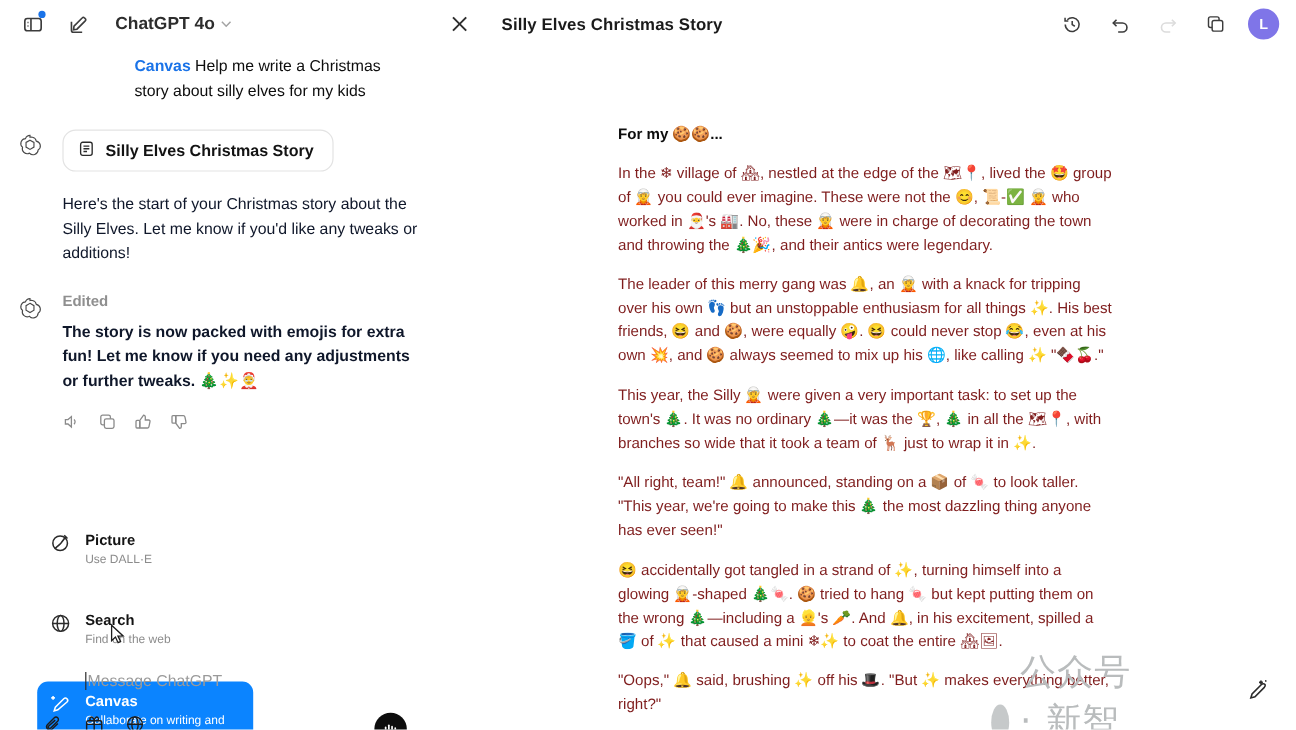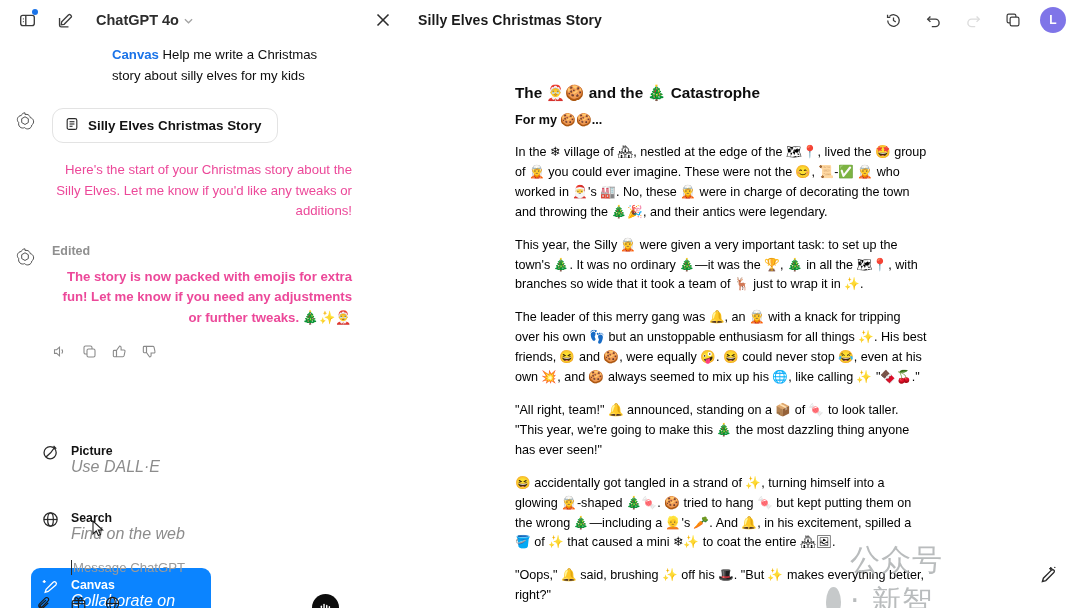--- a/index.html
+++ b/index.html
@@ -61,38 +61,38 @@
   .assist-block { display: flex; margin-top: 22px; padding-left: 14px; }
   .gpt-logo { width: 22px; height: 22px; flex: 0 0 22px; margin-top: 2px; opacity: .85; }
   .assist-body { margin-left: 16px; width: 310px; }
 
   .doc-card {
     display: inline-flex; align-items: center; gap: 9px;
     border: 1px solid #e3e3e3; border-radius: 11px;
     padding: 8px 16px 8px 12px; background: #fff;
     font-size: 13.4px; font-weight: 600; color: #131313;
   }
-  .assist-text { font-size: 13.2px; line-height: 20.5px; color: #ec4899; margin-top: 17px; width: 300px; text-align: right; }
+  .assist-text { font-size: 13.2px; line-height: 20.5px; color: #0f172a; margin-top: 17px; width: 300px; }
   .edited-label { font-size: 12.5px; color: #8f8f8f; }
 
   .msg-actions { display: flex; gap: 15px; margin-top: 16px; color: #8a8a8a; }
 
   
   .menu {
     position: absolute; left: 31px; top: 394px; width: 180px;
     display: flex; flex-direction: column; gap: 20px;
   }
   .menu-item {
     display: flex; align-items: flex-start; gap: 11px;
     padding: 7px 10px; border-radius: 9px;
   }
   .menu-item.active { background: #0b84ff; color: #fff; }
   .mi-icon { width: 19px; height: 19px; flex: 0 0 19px; margin-top: 2px; }
   .mi-title { font-size: 12.3px; font-weight: 600; line-height: 15px; color: #131313; }
-  .mi-sub { font-size: 16px; line-height: 15px; color: #8c8c8c; font-style: italic; }
+  .mi-sub { font-size: 10px; line-height: 15px; color: #8c8c8c; }
   .menu-item.active .mi-title, .menu-item.active .mi-sub { color: #fff; }
 
   .cursor-arrow { position: absolute; left: 92px; top: 480px; }
 
   
   .composer { position: absolute; left: 36px; top: 520px; width: 330px; }
   .composer-placeholder { font-size: 13.2px; color: #9a9a9a; display: flex; align-items: center; padding-left: 35px; }
   .caret { display:inline-block; width:1px; height:15px; background:#2b2b2b; margin-right:1px; }
   .composer-tools { display: flex; gap: 17px; margin-top: 20px; color: #1c1c1c; }
   .voice-btn {
@@ -100,23 +100,23 @@
     width: 27px; height: 27px; border-radius: 50%; background: #0d0d0d;
     display: flex; align-items: center; justify-content: center;
   }
 
   
   .doc {
     position: absolute; left: 515px; top: 82px; width: 412px; height: 526px;
     overflow: hidden;
   }
   .doc h1 { font-size: 15.3px; font-weight: 700; line-height: 22px; color: #0d0d0d; }
-  .doc h2 { font-size: 12.6px; font-weight: 700; line-height: 20px; margin-top: 6px; color: #0d0d0d; }
+  .doc h2 { font-size: 12.6px; font-weight: 700; line-height: 20px; margin-top: 20px; color: #0d0d0d; }
   .doc p {
-    font-size: 12.6px; line-height: 19.9px; color: #000000; margin-top: 13px;
+    font-size: 12.6px; line-height: 19.9px; color: #7f1d1d; margin-top: 13px;
     text-align: left;
   }
 
   .edit-fab { position: absolute; left: 1037px; top: 564px; }
 
   
   .watermark {
     position: absolute; left: 826px; top: 540px;
     display: flex; align-items: center; gap: 9px;
     font-size: 30px; font-weight: 400; color: #b9bcbd;
@@ -348,25 +348,24 @@
         <rect x="3.2" y="6.6" width="1.7" height="4.8" rx=".85" fill="#fff"></rect>
         <rect x="6.4" y="4.4" width="1.7" height="9.2" rx=".85" fill="#fff"></rect>
         <rect x="9.6" y="5.8" width="1.7" height="6.4" rx=".85" fill="#fff"></rect>
         <rect x="12.8" y="7.2" width="1.7" height="3.6" rx=".85" fill="#fff"></rect>
       </svg>
     </div>
 
   </div>
 
   <div class="doc">
-    <h1>The 🤶🍪 and the 🎄 Catastrophe</h1>
     <h2>For my 🍪🍪...</h2>
     <p>In the ❄ village of 🏘, nestled at the edge of the 🗺📍, lived the 🤩 group of 🧝 you could ever imagine. These were not the 😊, 📜-✅ 🧝 who worked in 🎅's 🏭. No, these 🧝 were in charge of decorating the town and throwing the 🎄🎉, and their antics were legendary.</p>
+    <p>The leader of this merry gang was 🔔, an 🧝 with a knack for tripping over his own 👣 but an unstoppable enthusiasm for all things ✨. His best friends, 😆 and 🍪, were equally 🤪. 😆 could never stop 😂, even at his own 💥, and 🍪 always seemed to mix up his 🌐, like calling ✨ "🍫🍒."</p>
     <p>This year, the Silly 🧝 were given a very important task: to set up the town's 🎄. It was no ordinary 🎄—it was the 🏆, 🎄 in all the 🗺📍, with branches so wide that it took a team of 🦌 just to wrap it in ✨.</p>
-    <p>The leader of this merry gang was 🔔, an 🧝 with a knack for tripping over his own 👣 but an unstoppable enthusiasm for all things ✨. His best friends, 😆 and 🍪, were equally 🤪. 😆 could never stop 😂, even at his own 💥, and 🍪 always seemed to mix up his 🌐, like calling ✨ "🍫🍒."</p>
     <p>"All right, team!" 🔔 announced, standing on a 📦 of 🍬 to look taller. "This year, we're going to make this 🎄 the most dazzling thing anyone has ever seen!"</p>
     <p>😆 accidentally got tangled in a strand of ✨, turning himself into a glowing 🧝-shaped 🎄🍬. 🍪 tried to hang 🍬 but kept putting them on the wrong 🎄—including a 👱's 🥕. And 🔔, in his excitement, spilled a 🪣 of ✨ that caused a mini ❄✨ to coat the entire 🏘🖼.</p>
     <p>"Oops," 🔔 said, brushing ✨ off his 🎩. "But ✨ makes everything better, right?"</p>
 
   </div>
 
   <div class="watermark">
     <span class="wm-circle"></span>
     <span>公众号 · 新智元</span>
   </div>

